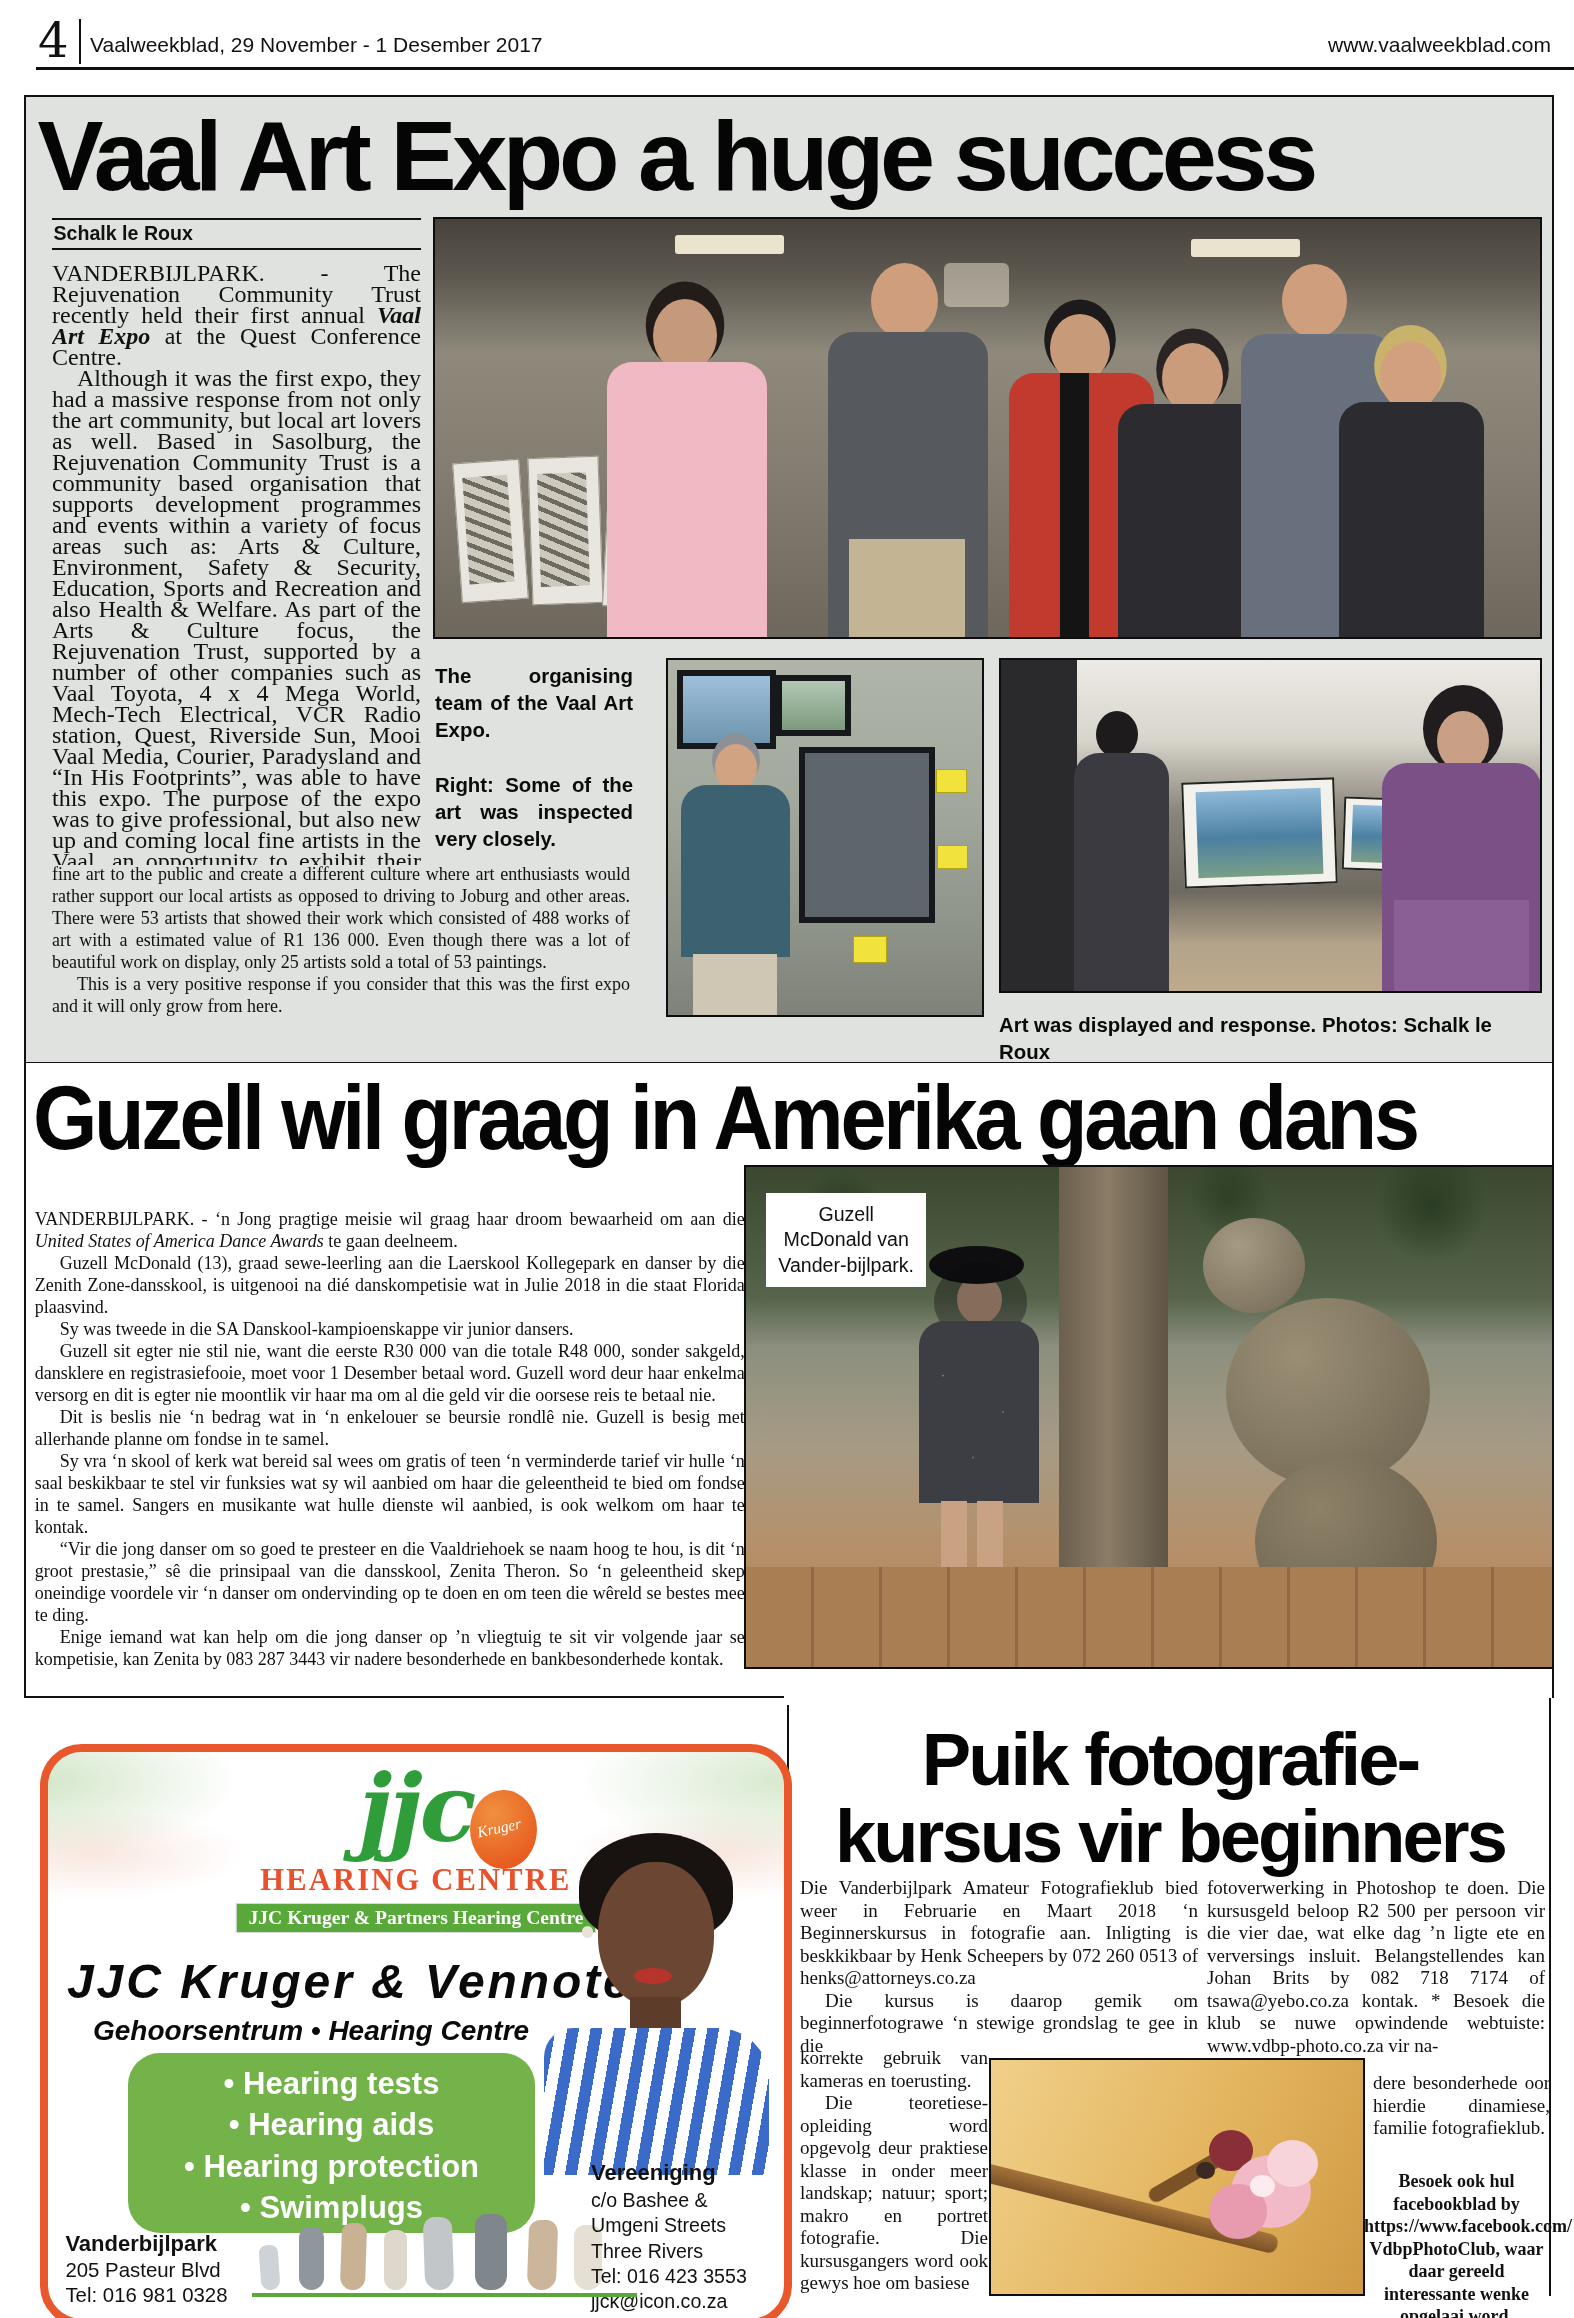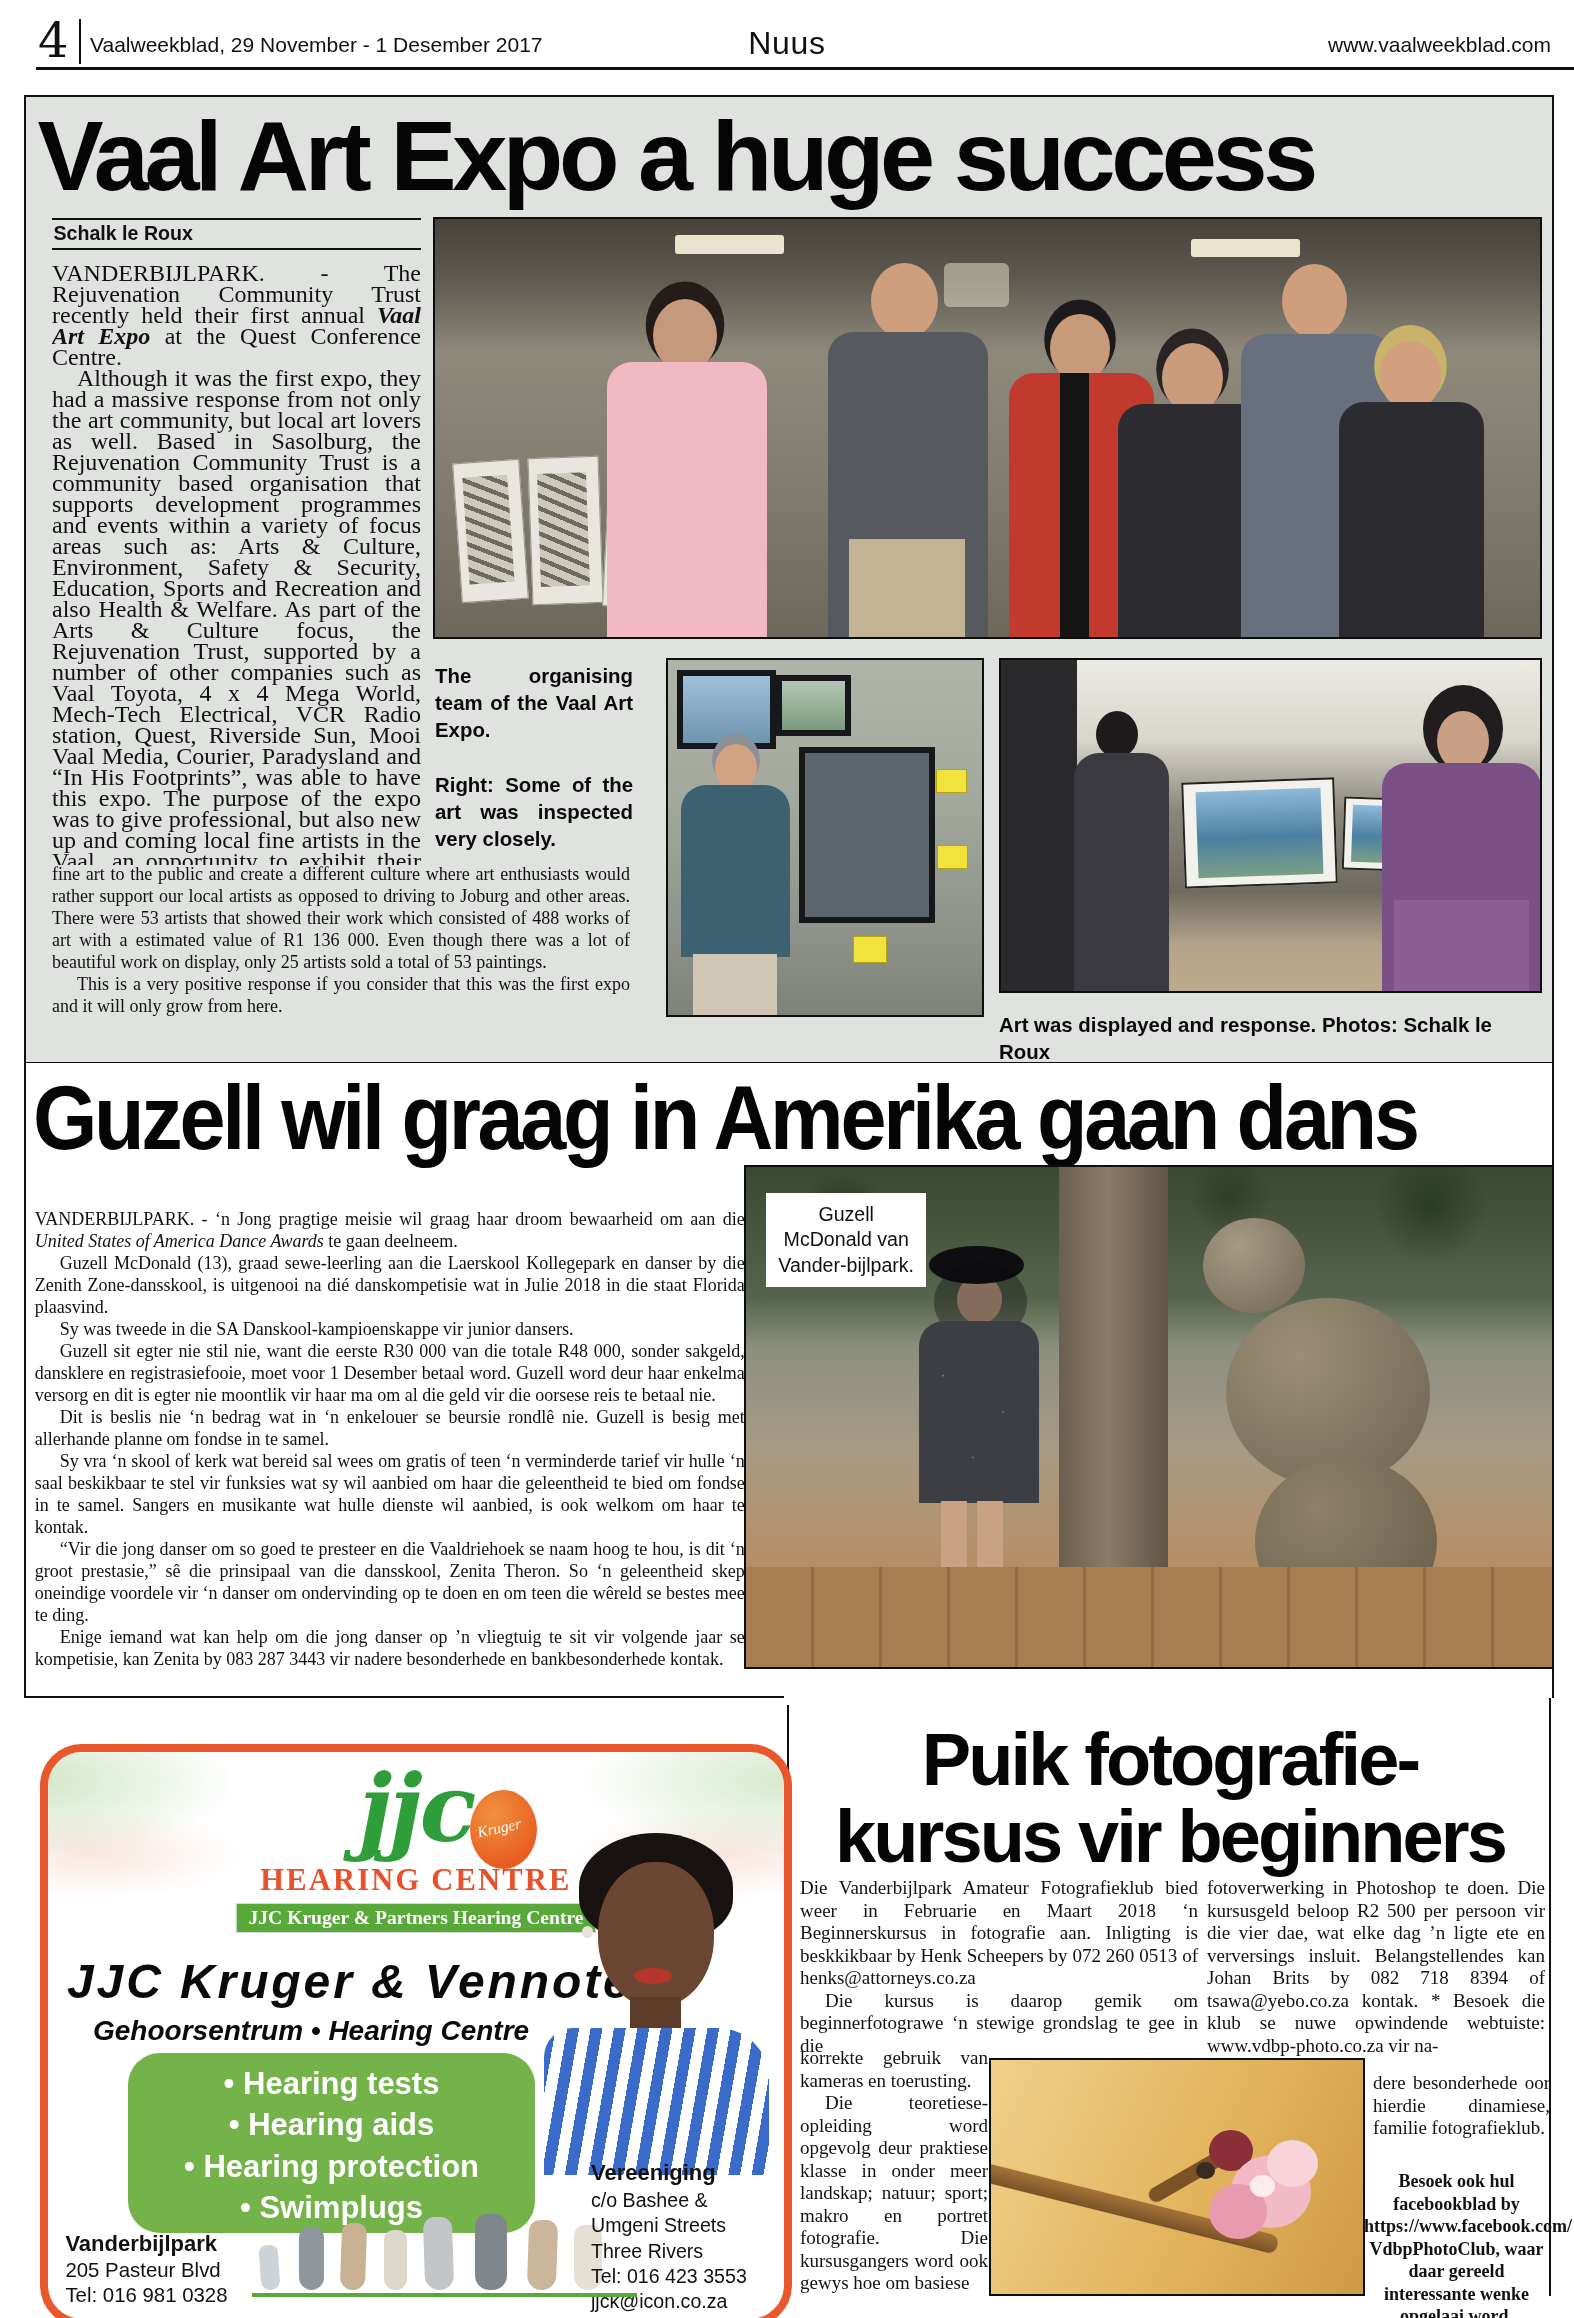--- a/index.html
+++ b/index.html
@@ -113,21 +113,20 @@
   .petal{position:absolute;border-radius:50%;filter:blur(0.7px);}
 </style>
 </head>
 <body>
 
 <div class="page">
 
   <div class="abs pgnum" style="left:38px;top:16px;">4</div>
   <div class="rule" style="left:79px;top:19px;width:2.2px;height:45px;"></div>
   <div class="abs masthead" style="left:90px;top:33px;">Vaalweekblad, 29 November - 1 Desember 2017</div>
-  <div class="abs section-t" style="left:0;top:25px;width:1574px;text-align:center;">Nuus</div>
   <div class="abs masthead" style="right:23px;top:33px;">www.vaalweekblad.com</div>
   <div class="rule" style="left:36px;top:67px;width:1538px;height:2.9px;"></div>
 
   <div class="a1box">
     <div class="abs hl hl1" style="left:11.6px;top:8.7px;">Vaal Art Expo a huge success</div>
 
     <div class="abs" style="left:26px;top:121px;width:369px;">
       <div style="height:2.2px;background:#101010;"></div>
       <div class="byline">Schalk le Roux</div>
       <div style="height:1.5px;background:#101010;"></div>
@@ -264,21 +263,21 @@
   <div class="abs bodytxt a3Txt" style="left:800px;top:1877px;width:398px;">
     <p>Die Vanderbijlpark Amateur Fotografieklub bied weer in Februarie en Maart 2018 ‘n Beginnerskursus in fotografie aan. Inligting is beskkikbaar by Henk Scheepers by 072 260 0513 of henks@attorneys.co.za</p>
     <p class="ind">Die kursus is daarop gemik om beginnerfotograwe ‘n stewige grondslag te gee in die</p>
   </div>
   <div class="abs bodytxt a3TxtN" style="left:800px;top:2047px;width:188px;height:251px;overflow:hidden;">
     <p>korrekte gebruik van kameras en toerusting.</p>
     <p class="ind">Die teoretiese-opleiding word opgevolg deur praktiese klasse in onder meer landskap; natuur; sport; makro en portret fotografie. Die kursusgangers word ook gewys hoe om basiese</p>
   </div>
 
   <div class="abs bodytxt a3Txt" style="left:1207px;top:1877px;width:338px;">
-    <p>fotoverwerking in Photoshop te doen. Die kursusgeld beloop R2 500 per persoon vir die vier dae, wat elke dag ’n ligte ete en verversings insluit. Belangstellendes kan Johan Brits by 082 718 8394 of tsawa@yebo.co.za kontak. * Besoek die klub se nuwe opwindende webtuiste: www.vdbp-photo.co.za vir na-</p>
+    <p>fotoverwerking in Photoshop te doen. Die kursusgeld beloop R2 500 per persoon vir die vier dae, wat elke dag ’n ligte ete en verversings insluit. Belangstellendes kan Johan Brits by 082 718 7174 of tsawa@yebo.co.za kontak. * Besoek die klub se nuwe opwindende webtuiste: www.vdbp-photo.co.za vir na-</p>
   </div>
   <div class="abs bodytxt a3TxtN" style="left:1373px;top:2072px;width:177px;">
     <p>dere besonderhede oor hierdie dinamiese, familie fotografieklub.</p>
   </div>
   <div class="abs fbblock" style="left:1364px;top:2170px;width:185px;">Besoek ook hul facebookblad by https://www.facebook.com/ VdbpPhotoClub, waar daar gereeld interessante wenke opgelaai word.</div>
 
   <div class="photo" style="left:989px;top:2058px;width:372px;height:234px;">
     <div class="fl-bg"></div>
     <div class="branchbar"></div>
     <div style="position:absolute;left:153px;top:109px;width:87px;height:14.5px;border-radius:7.3px;transform:rotate(-30deg);background:#7a5226;filter:blur(0.7px);"></div>

